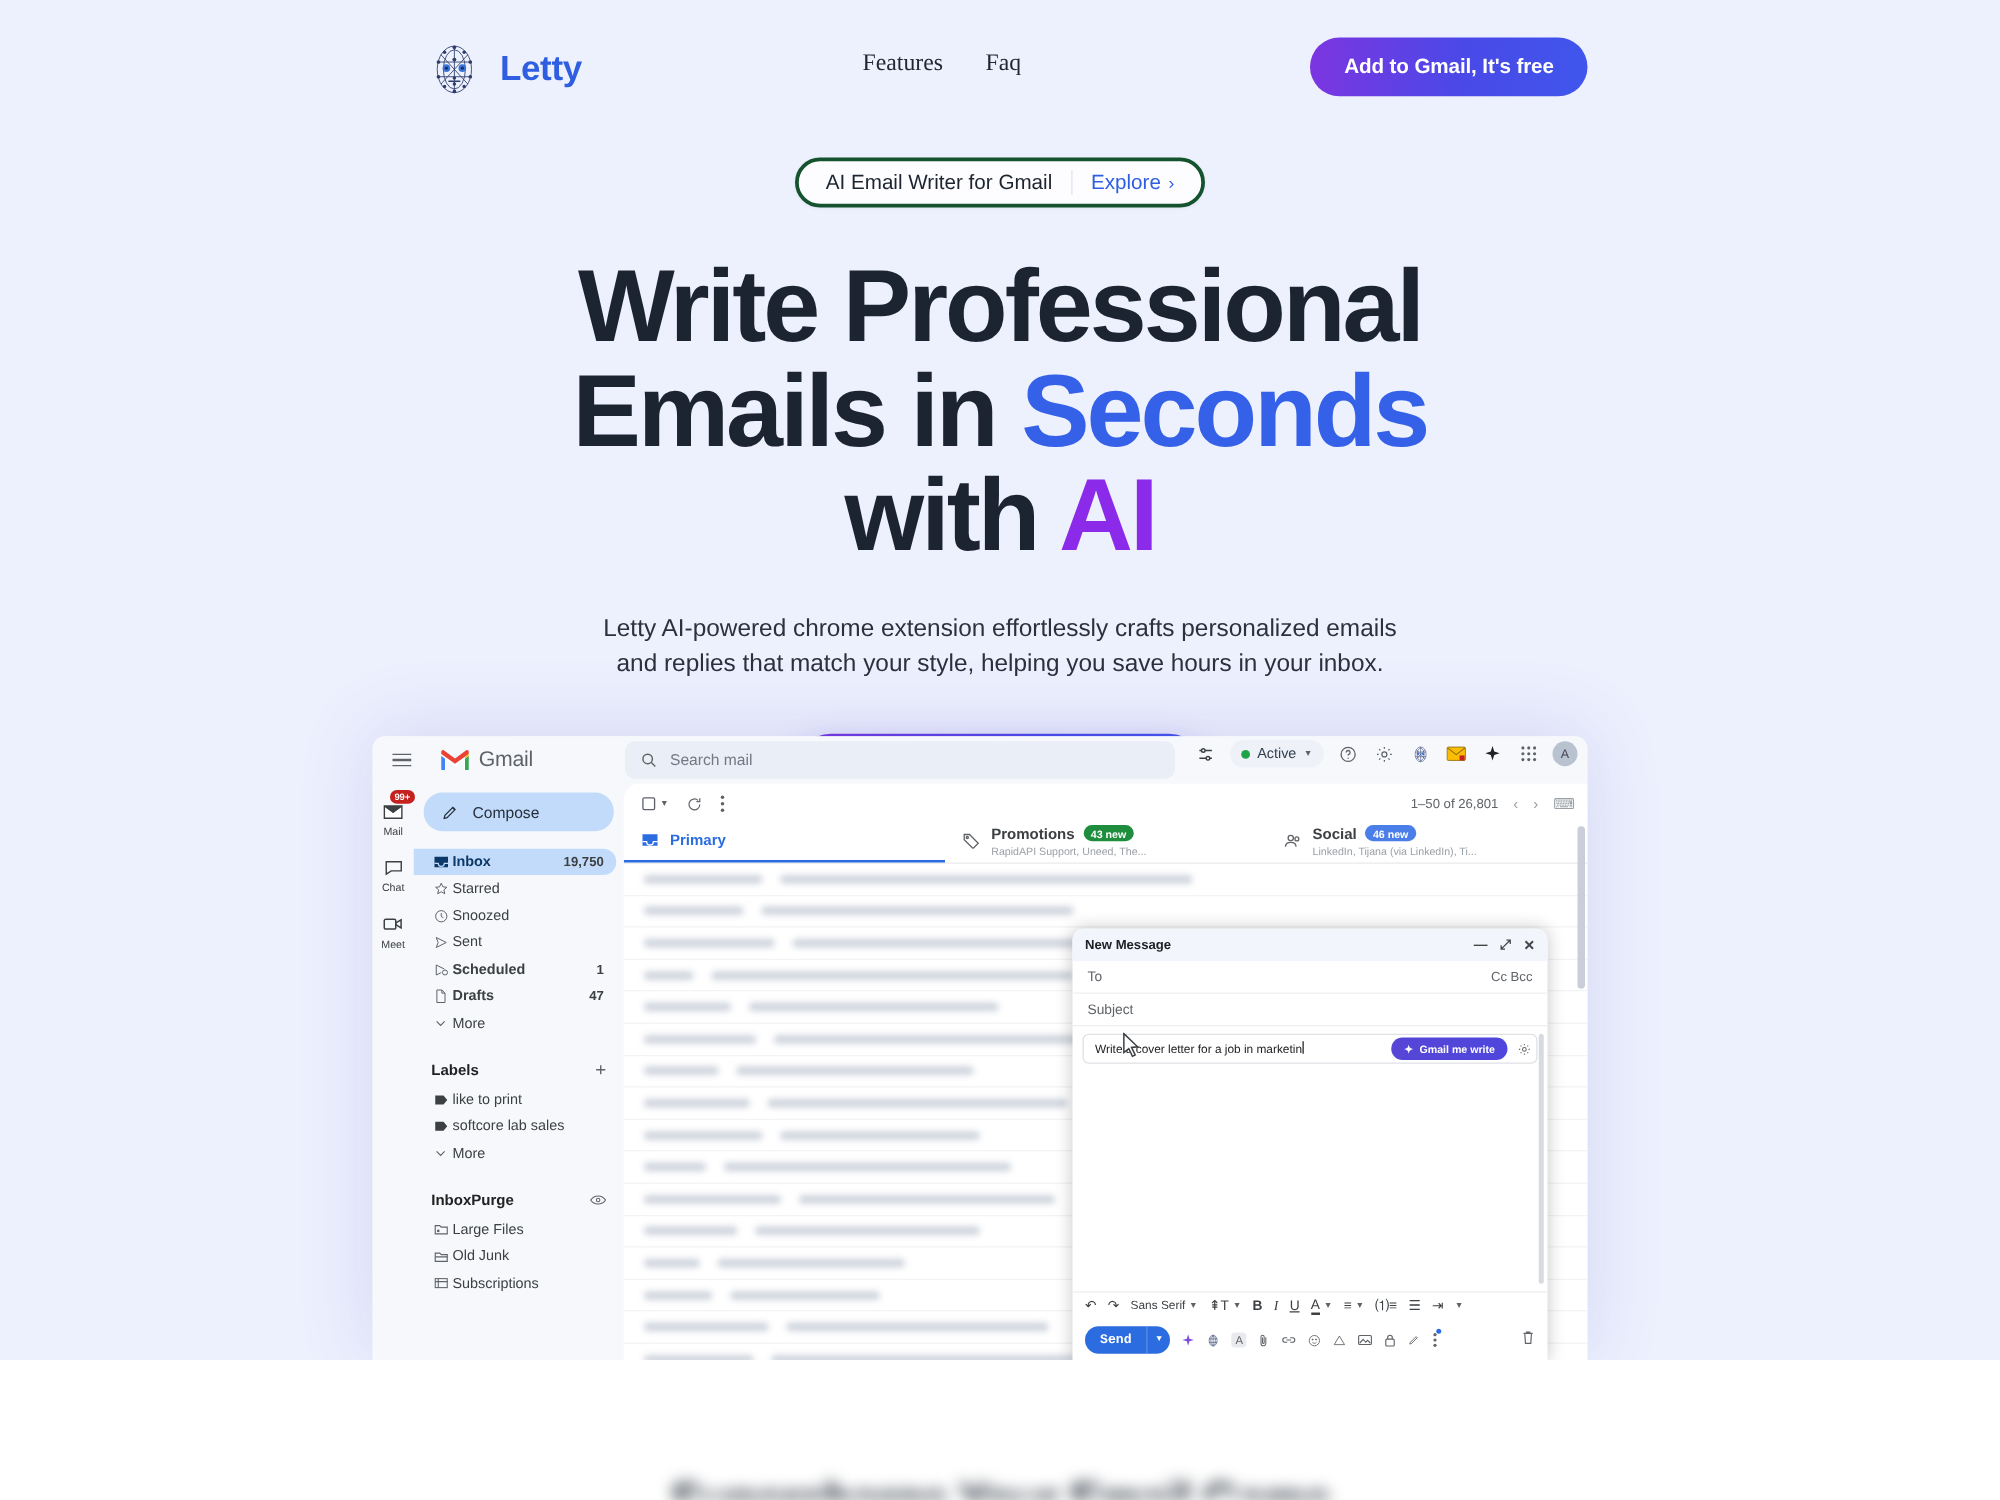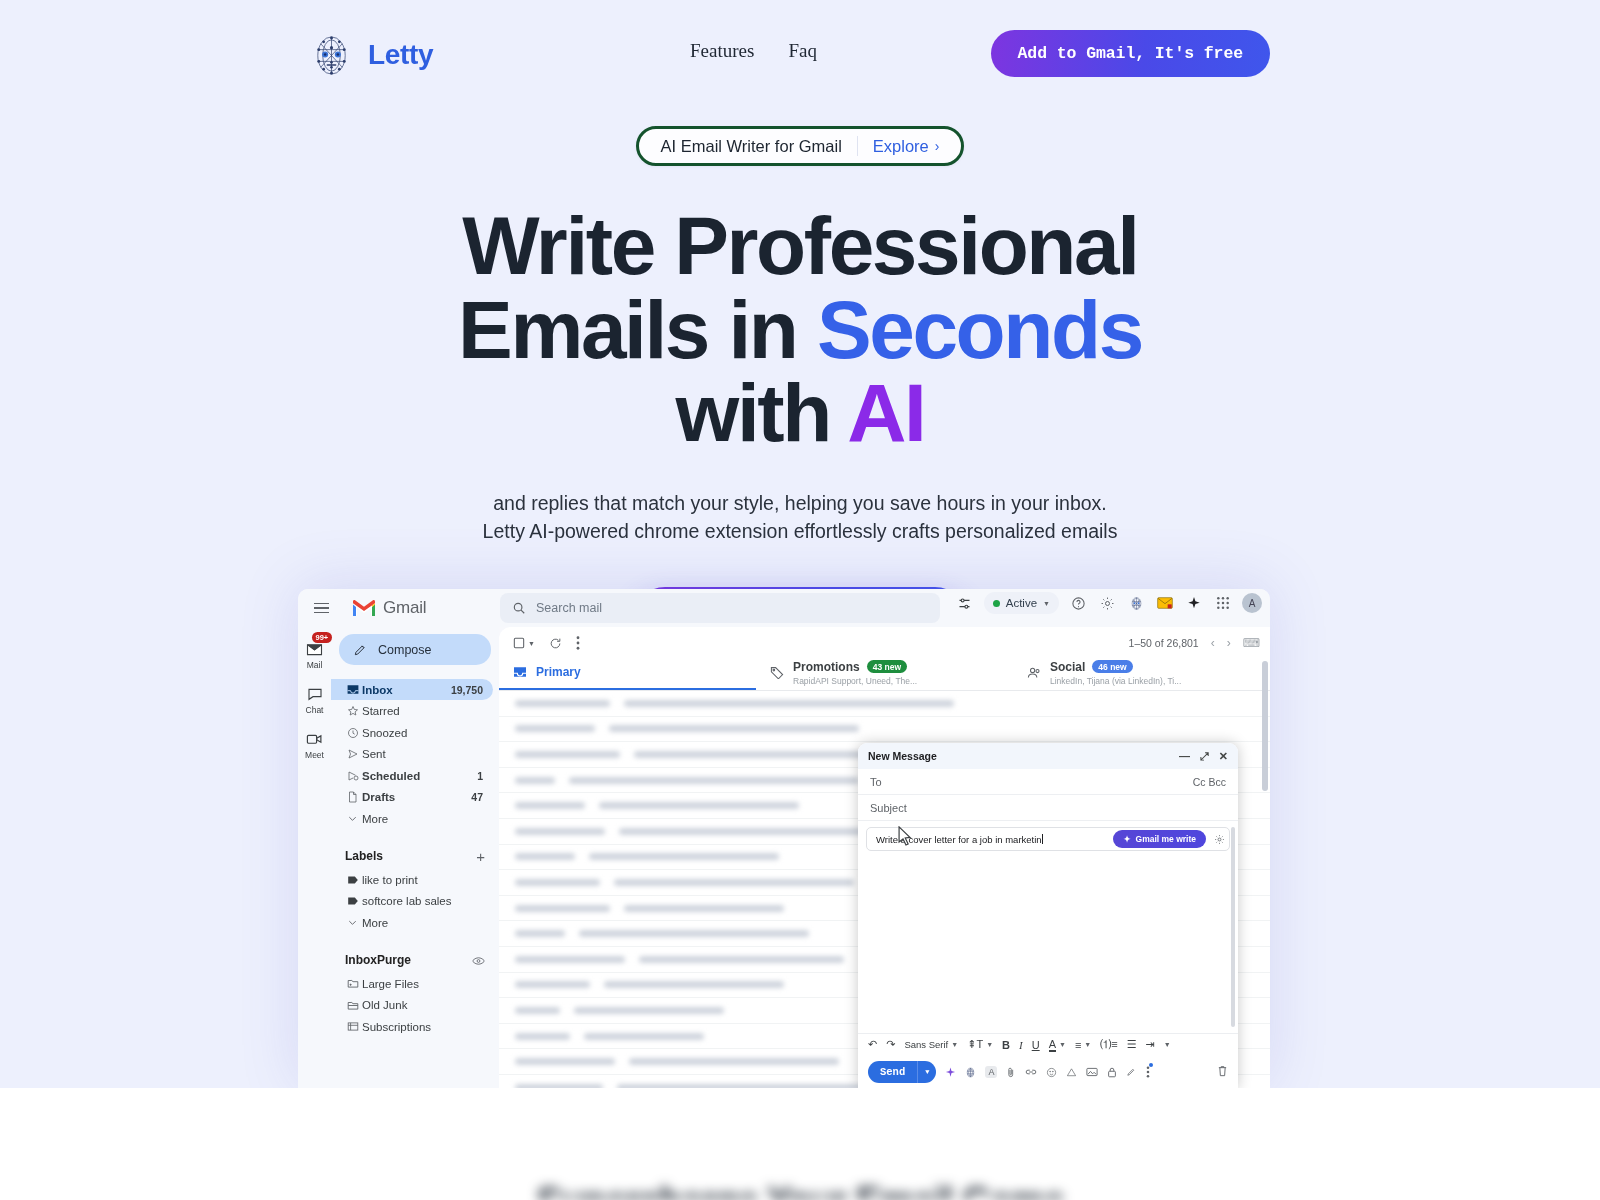--- a/index.html
+++ b/index.html
@@ -8,33 +8,33 @@
     font-family: "Liberation Sans", sans-serif;
     background: #eef0fd;
     overflow: hidden;
     position: relative;
   }
   .page { width: 1600px; height: 1200px; position: relative; overflow: hidden; background: #edf0fd; }
 
   
   .nav {
     height: 110px; display: flex; align-items: center;
-    padding: 0 54px; position: relative;
+    padding: 0 86px; position: relative;
   }
   .brand { display: flex; align-items: center; gap: 13px; margin-left: 254px; }
   .brand-mark { width: 47px; height: 47px; display: block; }
   .brand-name { font-size: 28px; font-weight: bold; color: #2f5fe0; letter-spacing: -0.3px; }
   .nav-links { position: absolute; left: 690px; top: 40px; display: flex; gap: 34px; font-family: Liberation Serif, serif; }
   .nav-link { font-size: 19px; color: #1f2733; cursor: pointer; }
   .nav-cta {
     position: absolute; right: 330px; top: 30px;
     background: linear-gradient(95deg, #7d35e0 0%, #4a49e8 55%, #3f56ec 100%);
     color: #fff; border: none; border-radius: 28px;
     padding: 0 27px; height: 47px; font-size: 16.5px; font-weight: bold;
-    font-family: Liberation Mono, monospace; cursor: pointer;
+    font-family: Liberation Sans, sans-serif; cursor: pointer;
     letter-spacing: -0.1px;
   }
 
   
   .hero { text-align: center; }
   .badge {
     display: inline-flex; align-items: center; gap: 0;
     background: #fdfdff; border: 3px solid #14532d;
     border-radius: 24px; height: 40px; padding: 0 6px 0 22px;
     box-shadow: 0 1px 3px rgba(40,50,120,.05);
@@ -284,22 +284,22 @@
       <div><span>Write Professional</span></div>
       <div>
         <span>Emails in </span><span class="hl-blue">Seconds</span>
       </div>
       <div>
         <span>with </span><span class="hl-purple">AI</span>
       </div>
     </h1>
 
     <div class="sub">
+      <div>Letty AI-powered chrome extension effortlessly crafts personalized emails</div>
       <div>and replies that match your style, helping you save hours in your inbox.</div>
-      <div>Letty AI-powered chrome extension effortlessly crafts personalized emails</div>
     </div>
 
     <button class="install">
       <svg class="chrome" viewBox="0 0 40 40">
         <circle cx="20" cy="20" r="19" fill="#fff"></circle>
         <path d="M20 1a19 19 0 0 1 16.5 9.6H20a9.4 9.4 0 0 0-8.2 4.8L4.6 8.4A19 19 0 0 1 20 1z" fill="#e94235"></path>
         <path d="M4.6 8.4l7.2 7a9.4 9.4 0 0 0 3.7 12.6L8.3 35A19 19 0 0 1 4.6 8.4z" fill="#33a852"></path>
         <path d="M36.5 10.6A19 19 0 0 1 8.3 35l7.5-12.6A9.4 9.4 0 0 0 28 15.4h8.5z" fill="#fabb06"></path>
         <circle cx="20" cy="20" r="8.4" fill="#fff"></circle>
         <circle cx="20" cy="20" r="6.2" fill="#4285f4"></circle>

